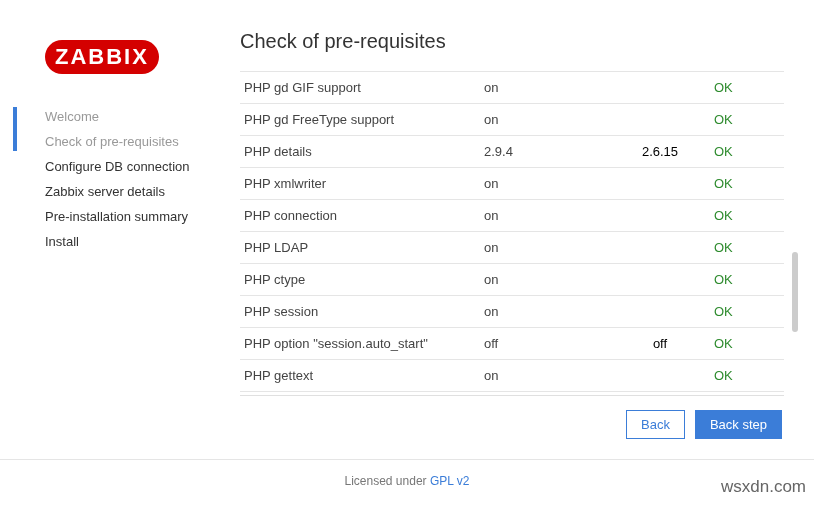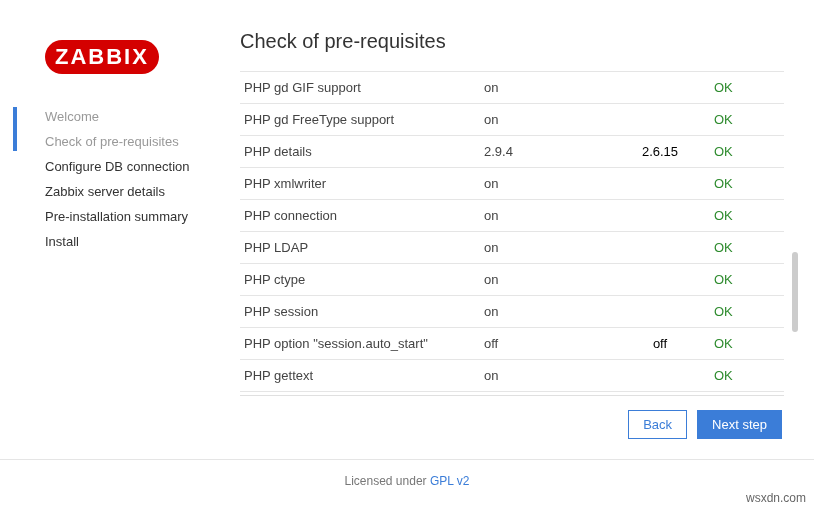--- a/index.html
+++ b/index.html
@@ -122,23 +122,23 @@
     }
     .footer {
       text-align: center;
       padding: 14px 0;
       color: #777;
       font-size: 12px;
     }
     .footer a { color: #3b7dd8; text-decoration: none; }
     .watermark {
       position: absolute;
-      bottom: 8px;
+      bottom: 16px;
       right: 8px;
-      font-size: 12px;
+      font-size: 17px;
       color: #666;
     }
   </style>
 </head>
 <body>
 
 <div class="active-bar"></div>
 
 <div class="container">
   <aside class="sidebar">
@@ -226,21 +226,21 @@
               <td class="status">OK</td>
             </tr>
           </tbody>
       </table>
     </div>
 
     <div class="scrollbar"></div>
 
     <div class="buttons">
       <button class="btn btn-back">Back</button>
-      <button class="btn btn-next">Next step</button>
+      <button class="btn btn-next">Back step</button>
     </div>
   </main>
 </div>
 
 <div class="footer">
   <span>Licensed under </span><a href="#">GPL v2</a>
 </div>
 
 <div class="watermark">wsxdn.com</div>
 

